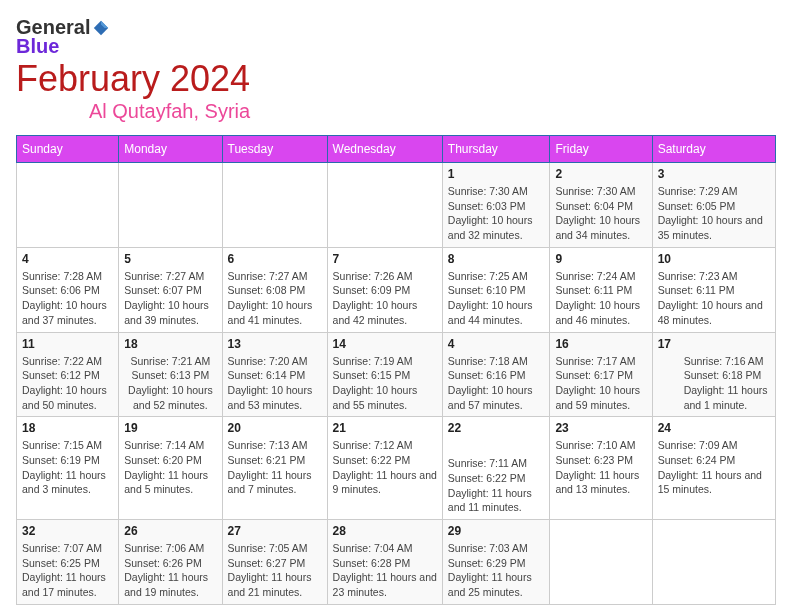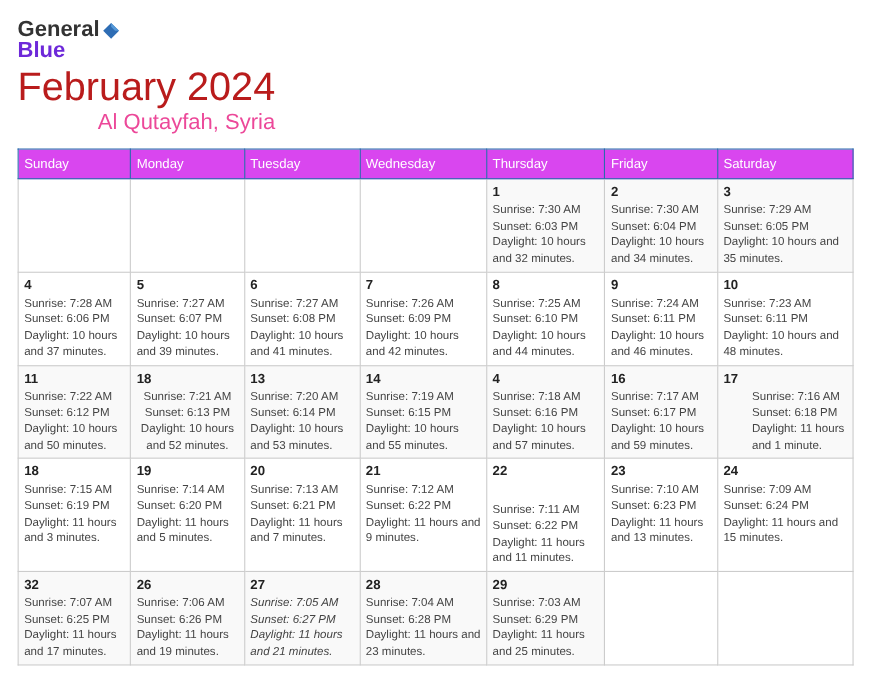--- a/index.html
+++ b/index.html
@@ -285,21 +285,21 @@
 Daylight: 11 hours and 17 minutes.</div>
         </td>
         <td>
           <div class="day-number">26</div>
           <div class="day-info" style="white-space: pre-line;">Sunrise: 7:06 AM
 Sunset: 6:26 PM
 Daylight: 11 hours and 19 minutes.</div>
         </td>
         <td>
           <div class="day-number">27</div>
-          <div class="day-info" style="white-space: pre-line; font-style: italic;">Sunrise: 7:05 AM
+          <div class="day-info" style="white-space: pre-line;">Sunrise: 7:05 AM
 Sunset: 6:27 PM
 Daylight: 11 hours and 21 minutes.</div>
         </td>
         <td>
           <div class="day-number">28</div>
           <div class="day-info" style="white-space: pre-line;">Sunrise: 7:04 AM
 Sunset: 6:28 PM
 Daylight: 11 hours and 23 minutes.</div>
         </td>
         <td>

